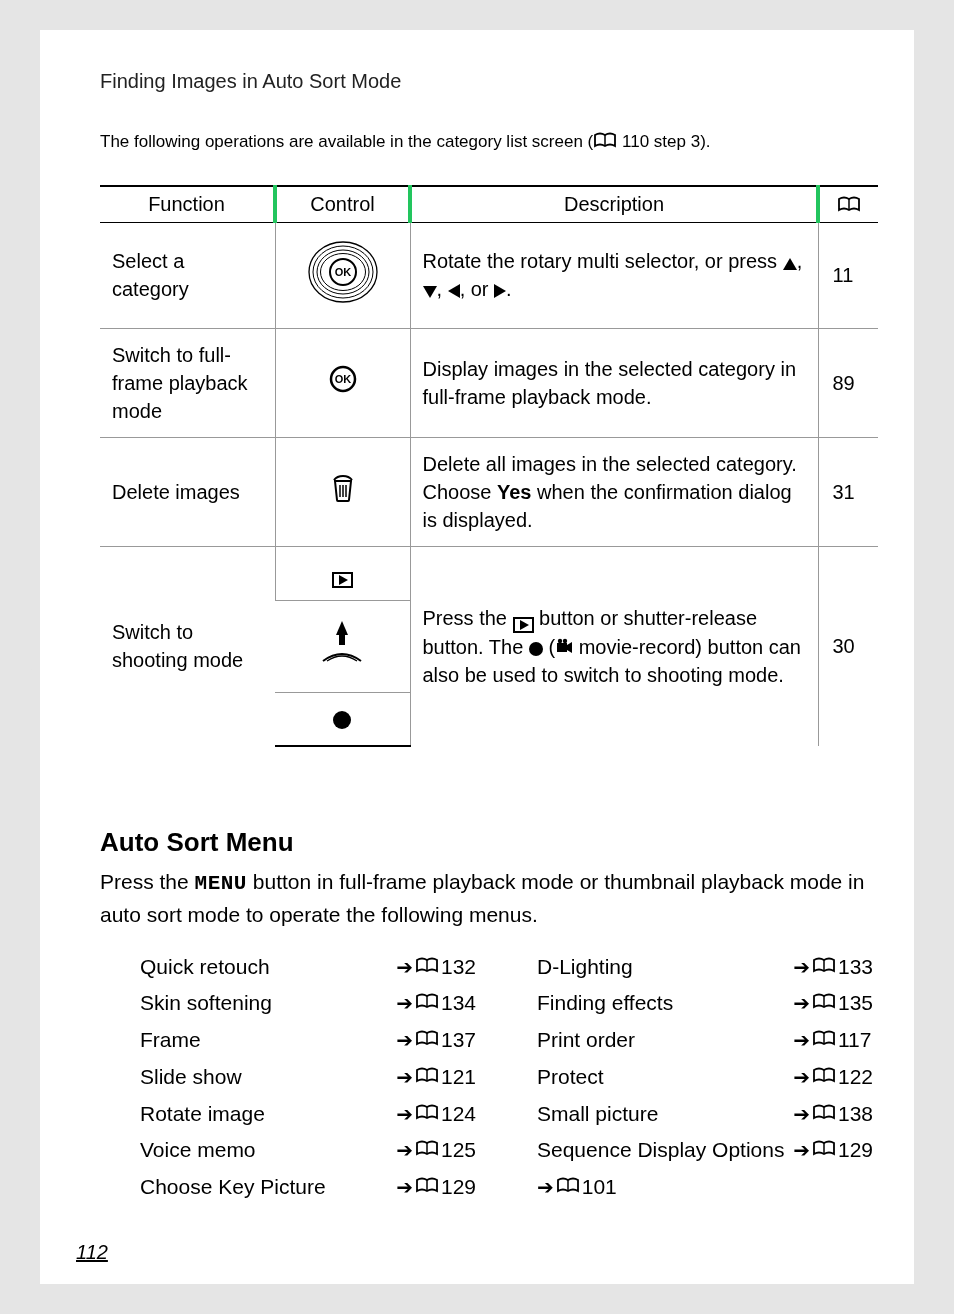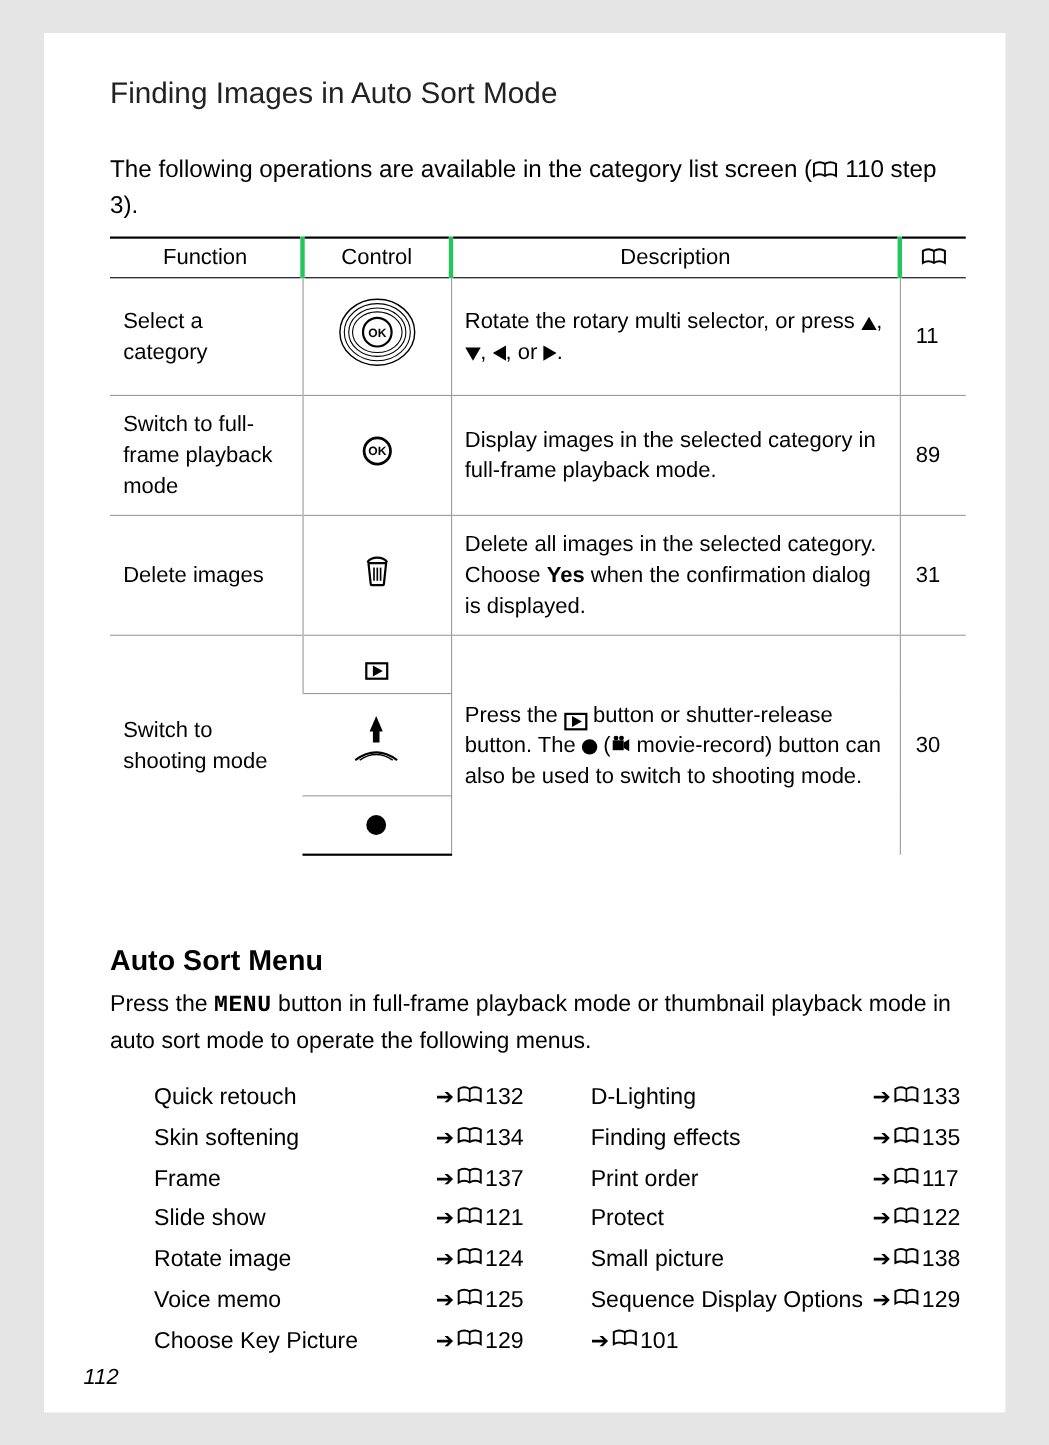--- a/index.html
+++ b/index.html
@@ -5,33 +5,33 @@
   * { box-sizing: border-box; margin: 0; padding: 0; }
   html, body { width: 954px; height: 1314px; font-family: "Helvetica Neue", Arial, sans-serif; color: #000; }
   body { background: #e5e5e5; position: relative; }
   .page {
     position: absolute;
     left: 40px; right: 40px; top: 30px; bottom: 30px;
     background: #fff;
     padding: 40px 36px 36px 60px;
   }
   .top-breadcrumb {
-    font-size: 27px;
+    font-size: 20px;
     margin-bottom: 36px;
     color: #222;
   }
   h2.section-title {
     font-size: 26px;
     font-weight: 700;
     margin-bottom: 8px;
   }
   .lead {
-    font-size: 22px;
+    font-size: 17px;
     line-height: 1.5;
-    margin-bottom: 12px;
+    margin-bottom: 30px;
   }
   .book-icon {
     display: inline-block;
     width: 24px; height: 16px;
     vertical-align: -2px;
   }
   .book-icon svg { width: 100%; height: 100%; }
 
   table.ops {
     width: 100%;
@@ -102,20 +102,21 @@
   }
   .menu-ref { display: inline-flex; align-items: baseline; gap: 2px; }
   .arrow { font-size: 20px; }
   .menu-ref .pg { min-width: 40px; display: inline-block; }
 
   .page-number {
     position: absolute;
     left: 36px; bottom: 20px;
     font-style: italic;
     font-size: 20px;
+    text-decoration: underline;
   }
 
   
   svg { overflow: visible; }
 
   .tri { display:inline-block; width:0; height:0; vertical-align: -2px; }
   .tri-up { border-left:7px solid transparent; border-right:7px solid transparent; border-bottom:12px solid #000; }
   .tri-down { border-left:7px solid transparent; border-right:7px solid transparent; border-top:12px solid #000; }
   .tri-left { border-top:7px solid transparent; border-bottom:7px solid transparent; border-right:12px solid #000; }
   .tri-right { border-top:7px solid transparent; border-bottom:7px solid transparent; border-left:12px solid #000; }

